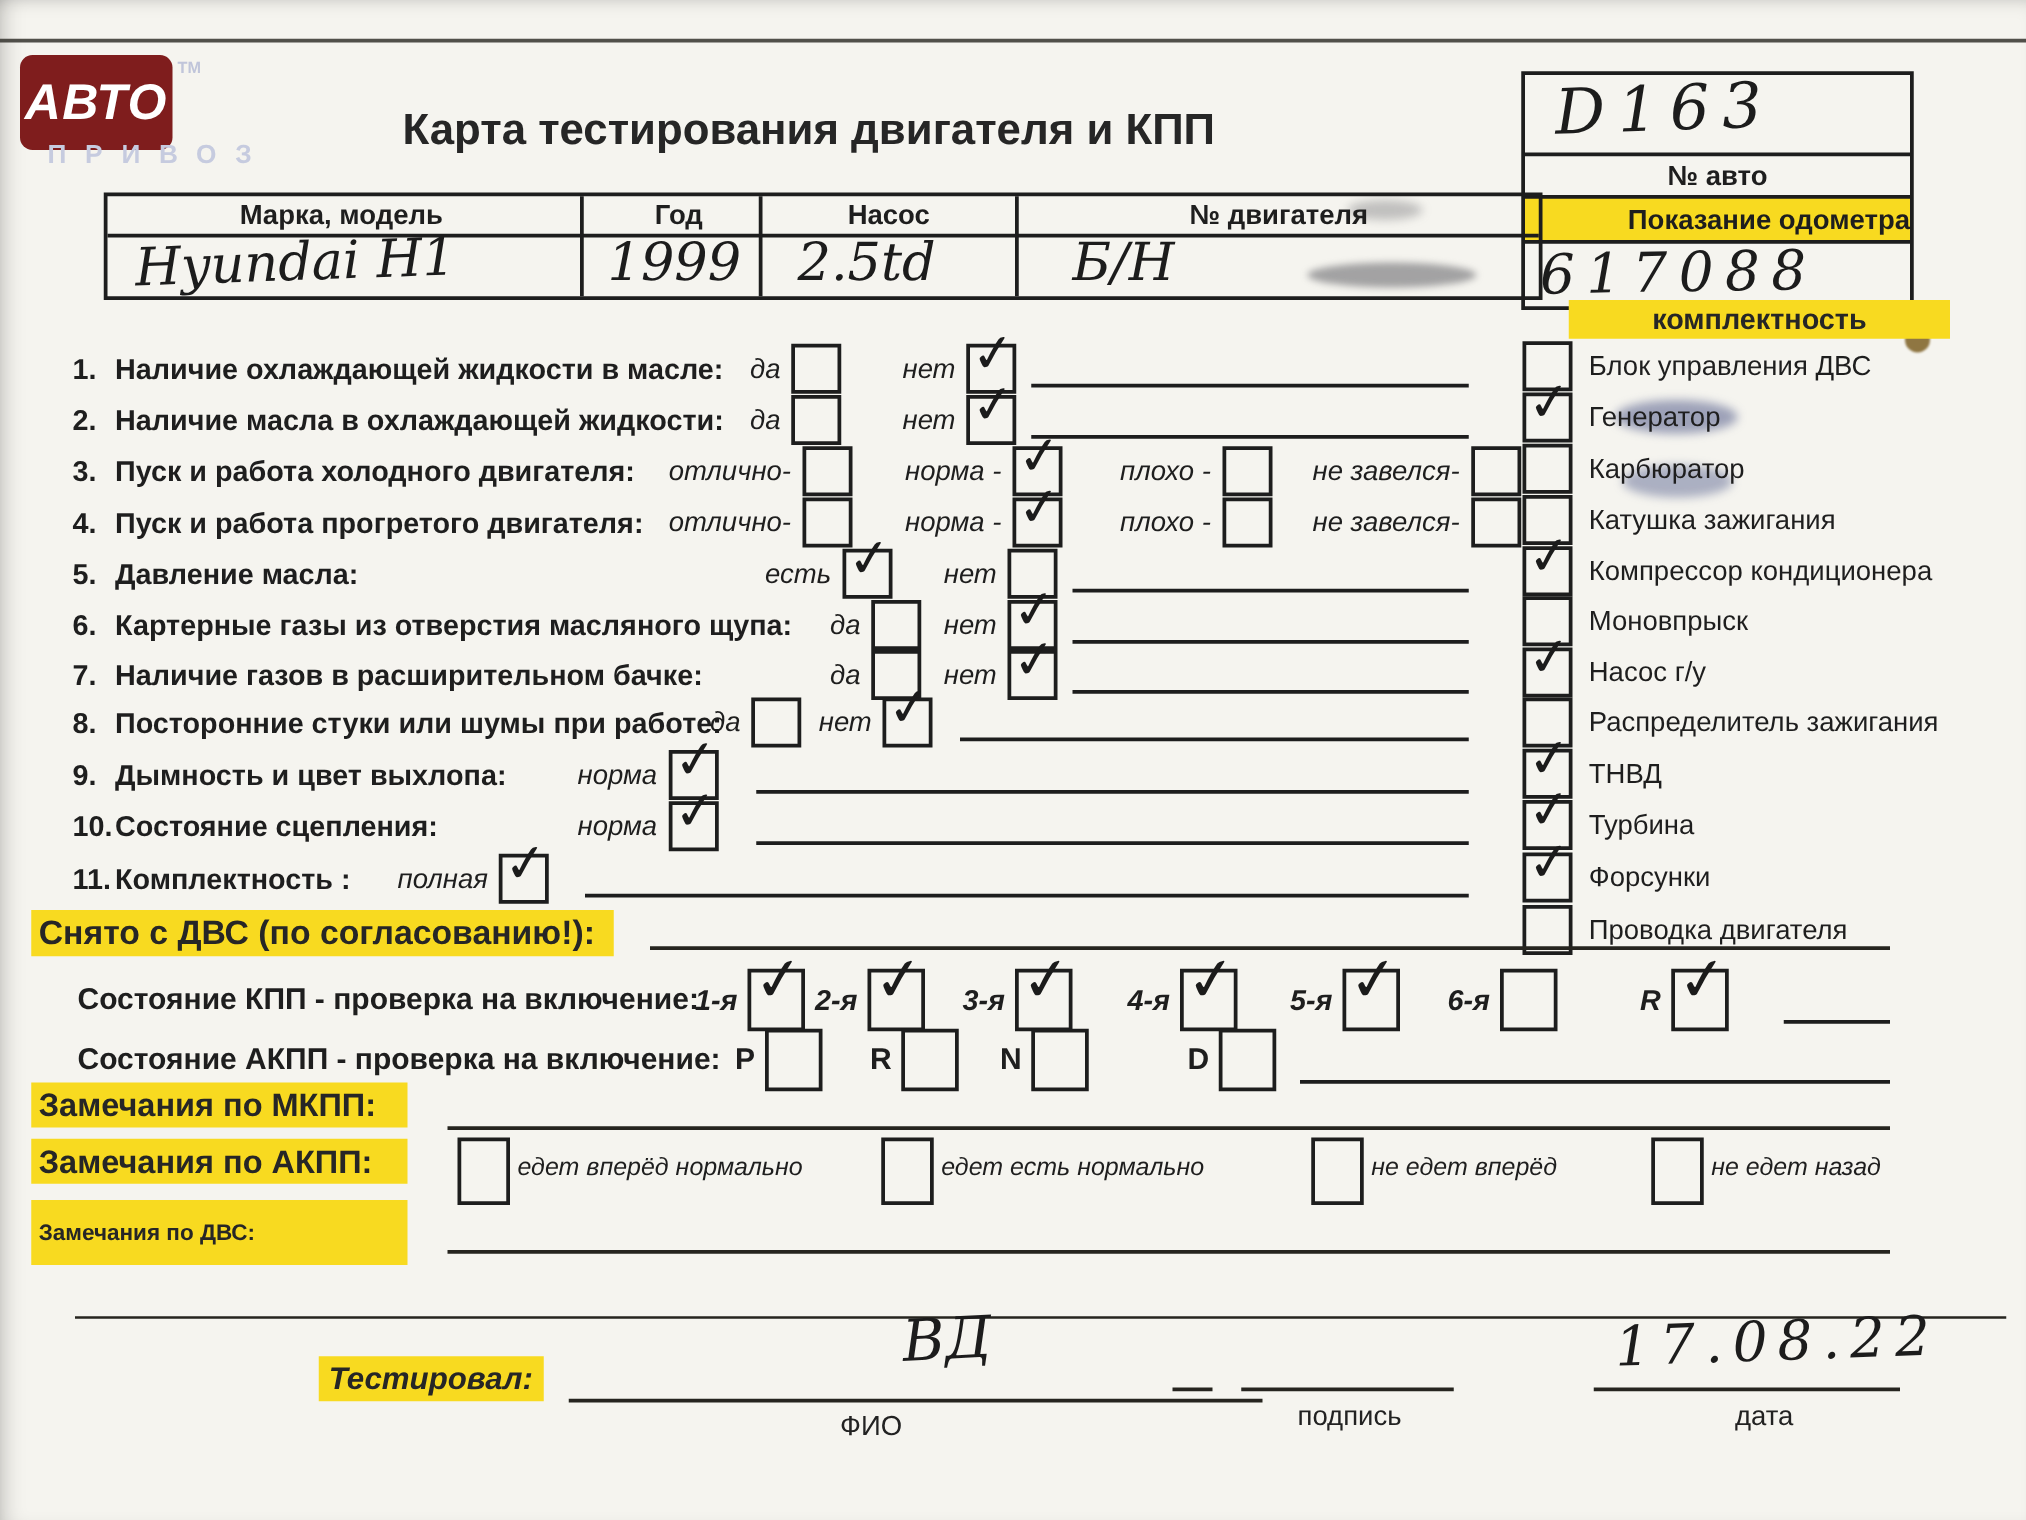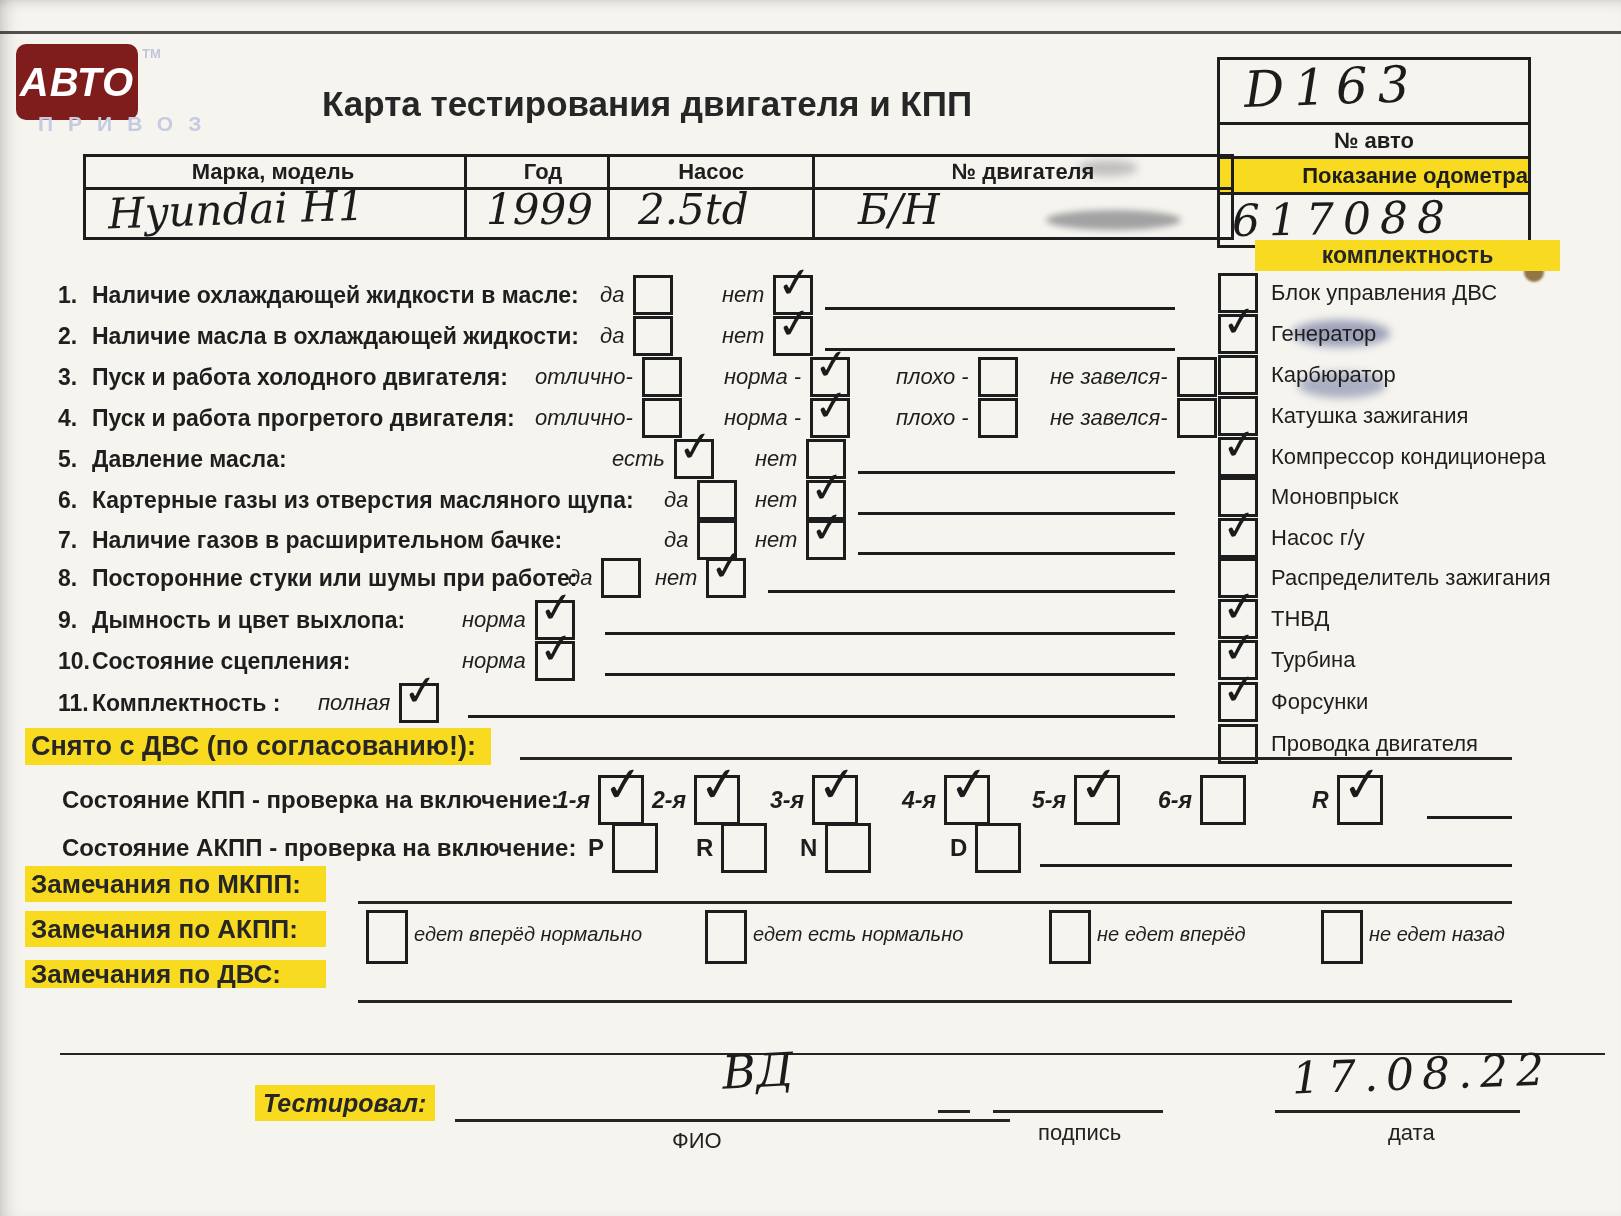--- a/index.html
+++ b/index.html
@@ -491,21 +491,21 @@
         <span class="rol">не едет вперёд</span>
       </span>
     <span class="ropt" style="left:1321px;">
         <span class="tallbox">
           <span class="mark"></span>
         </span>
         <span class="rol">не едет назад</span>
       </span>
   </div>
 
-  <div class="ybar" style="left:25px;top:960px;width:295px;height:28px;font-size:26px;padding-left:6px;">Замечания по ДВС:</div>
+  <div class="ybar" style="left:25px;top:960px;width:295px;height:52px;font-size:18px;padding-left:6px;">Замечания по ДВС:</div>
   <div class="longline" style="left:358px;top:1000px;width:1154px;"></div>
 
   <div class="longline" style="left:60px;top:1053px;width:1545px;border-bottom-width:2px;"></div>
 
   <div class="ybar" style="left:255px;top:1085px;width:172px;height:36px;font-size:25px;font-style:italic;padding-left:8px;">Тестировал:</div>
   <div class="hw abs" style="left:722px;top:1044px;font-size:46px;transform:rotate(-3deg);">ВД</div>
   <div class="longline" style="left:455px;top:1119px;width:555px;"></div>
   <div class="flabel" style="left:672px;top:1128px;">ФИО</div>
 
   <div class="longline" style="left:938px;top:1110px;width:32px;"></div>

